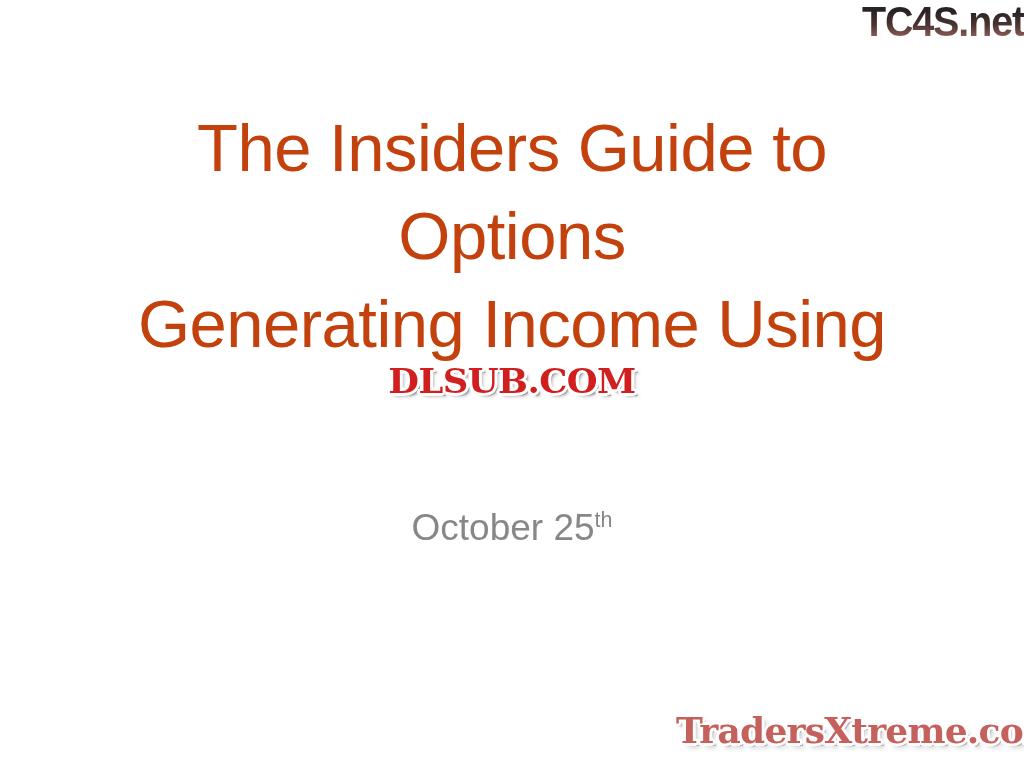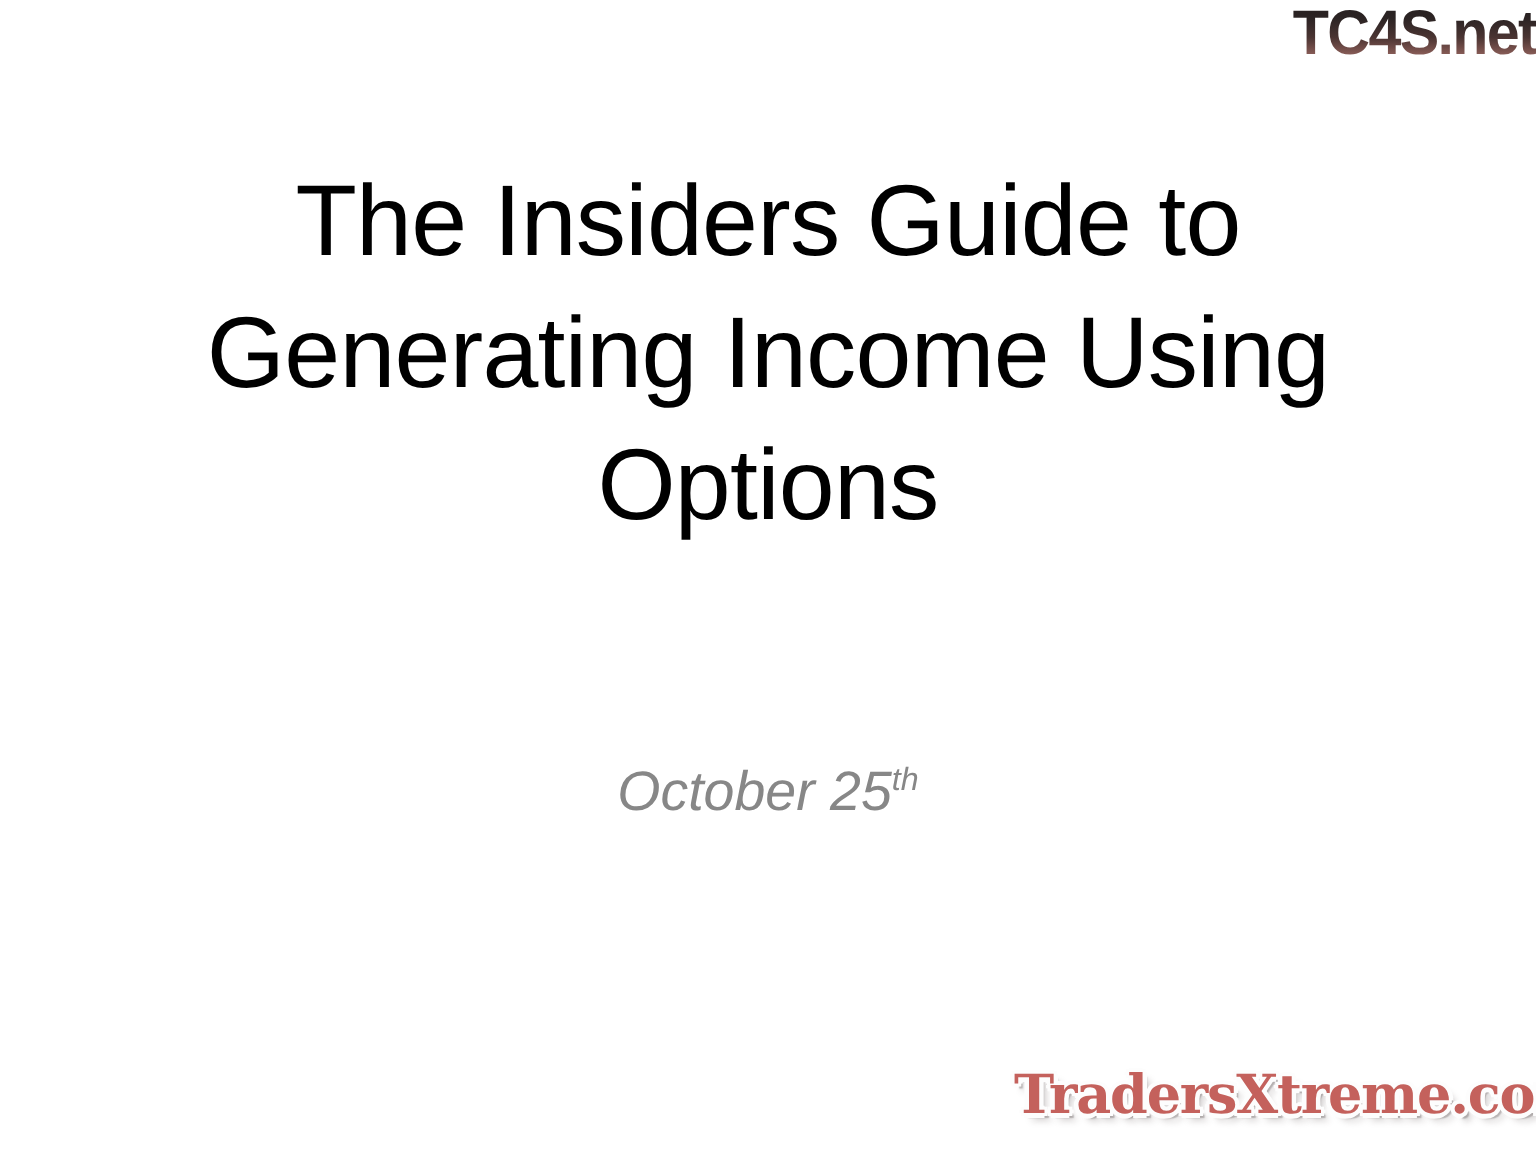--- a/index.html
+++ b/index.html
@@ -56,21 +56,21 @@
     left: 62px;
     top: 104px;
     width: 900px;
     text-align: center;
   }
   .title-line {
     font-family: "Liberation Sans", sans-serif;
     font-weight: normal;
     font-size: 67px;
     line-height: 88px;
-    color: #000000;
+    color: #c2410c;
     letter-spacing: -0.5px;
     white-space: nowrap;
   }
 
   
   .dlsub-watermark {
     position: absolute;
     left: 362px;
     top: 360px;
     width: 300px;
@@ -105,21 +105,20 @@
     position: absolute;
     left: 62px;
     top: 504px;
     width: 900px;
     text-align: center;
     font-family: "Liberation Sans", sans-serif;
     font-size: 37px;
     line-height: 48px;
     color: #878787;
     white-space: nowrap;
-    font-style: italic;
   }
   .subtitle sup {
     font-size: 0.58em;
     vertical-align: super;
     line-height: 0;
   }
 
   
   .tx-logo {
     position: absolute;
@@ -149,24 +148,27 @@
 </style>
 </head>
 <body>
 
 <div class="slide">
 
   <div class="tc4s-logo">TC4S.net</div>
 
   <div class="title-block">
     <div class="title-line">The Insiders Guide to</div>
+    <div class="title-line">Options</div>
     <div class="title-line">Generating Income Using</div>
-    <div class="title-line">Options</div>
   </div>
 
+  <div class="dlsub-watermark">
+    <span class="dlsub-text">DLSUB.COM</span>
+  </div>
 
   <div class="subtitle">
     <span>October 25</span><sup>th</sup>
   </div>
 
   <div class="tx-logo">TradersXtreme.com</div>
 
 </div>
 
 </body></html>

